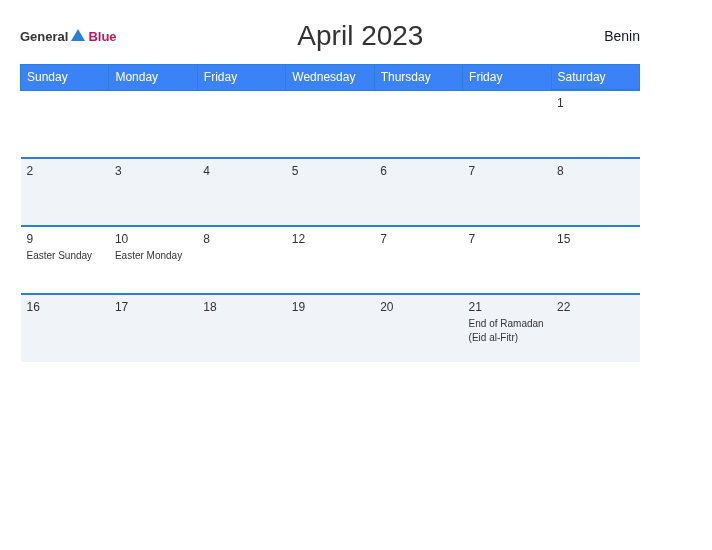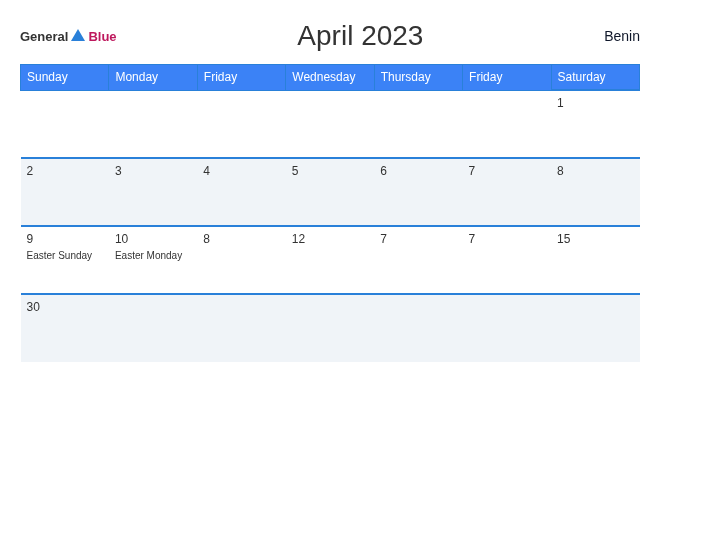--- a/index.html
+++ b/index.html
@@ -172,26 +172,37 @@
           <td>
             <span class="day-num">7</span>
           </td>
           <td>
             <span class="day-num">7</span>
           </td>
           <td>
             <span class="day-num">15</span>
           </td>
         </tr>
-        <tr class="last-row">
-          <td>
-            <span class="day-num">30</span>
-          </td>
-          <td></td>
-          <td></td>
-          <td></td>
-          <td></td>
-          <td></td>
-          <td></td>
+        <tr>
+          <td>
+            <span class="day-num">16</span>
+          </td>
+          <td>
+            <span class="day-num">17</span>
+          </td>
+          <td>
+            <span class="day-num">18</span>
+          </td>
+          <td>
+            <span class="day-num">19</span>
+          </td>
+          <td>
+            <span class="day-num">20</span>
+          </td>
+          <td><span class="day-num">21</span><span class="event" style="white-space: pre-line;">End of Ramadan
+(Eid al-Fitr)</span></td>
+          <td>
+            <span class="day-num">22</span>
+          </td>
         </tr>
       </tbody>
   </table>
 </div>
 
 </body></html>

